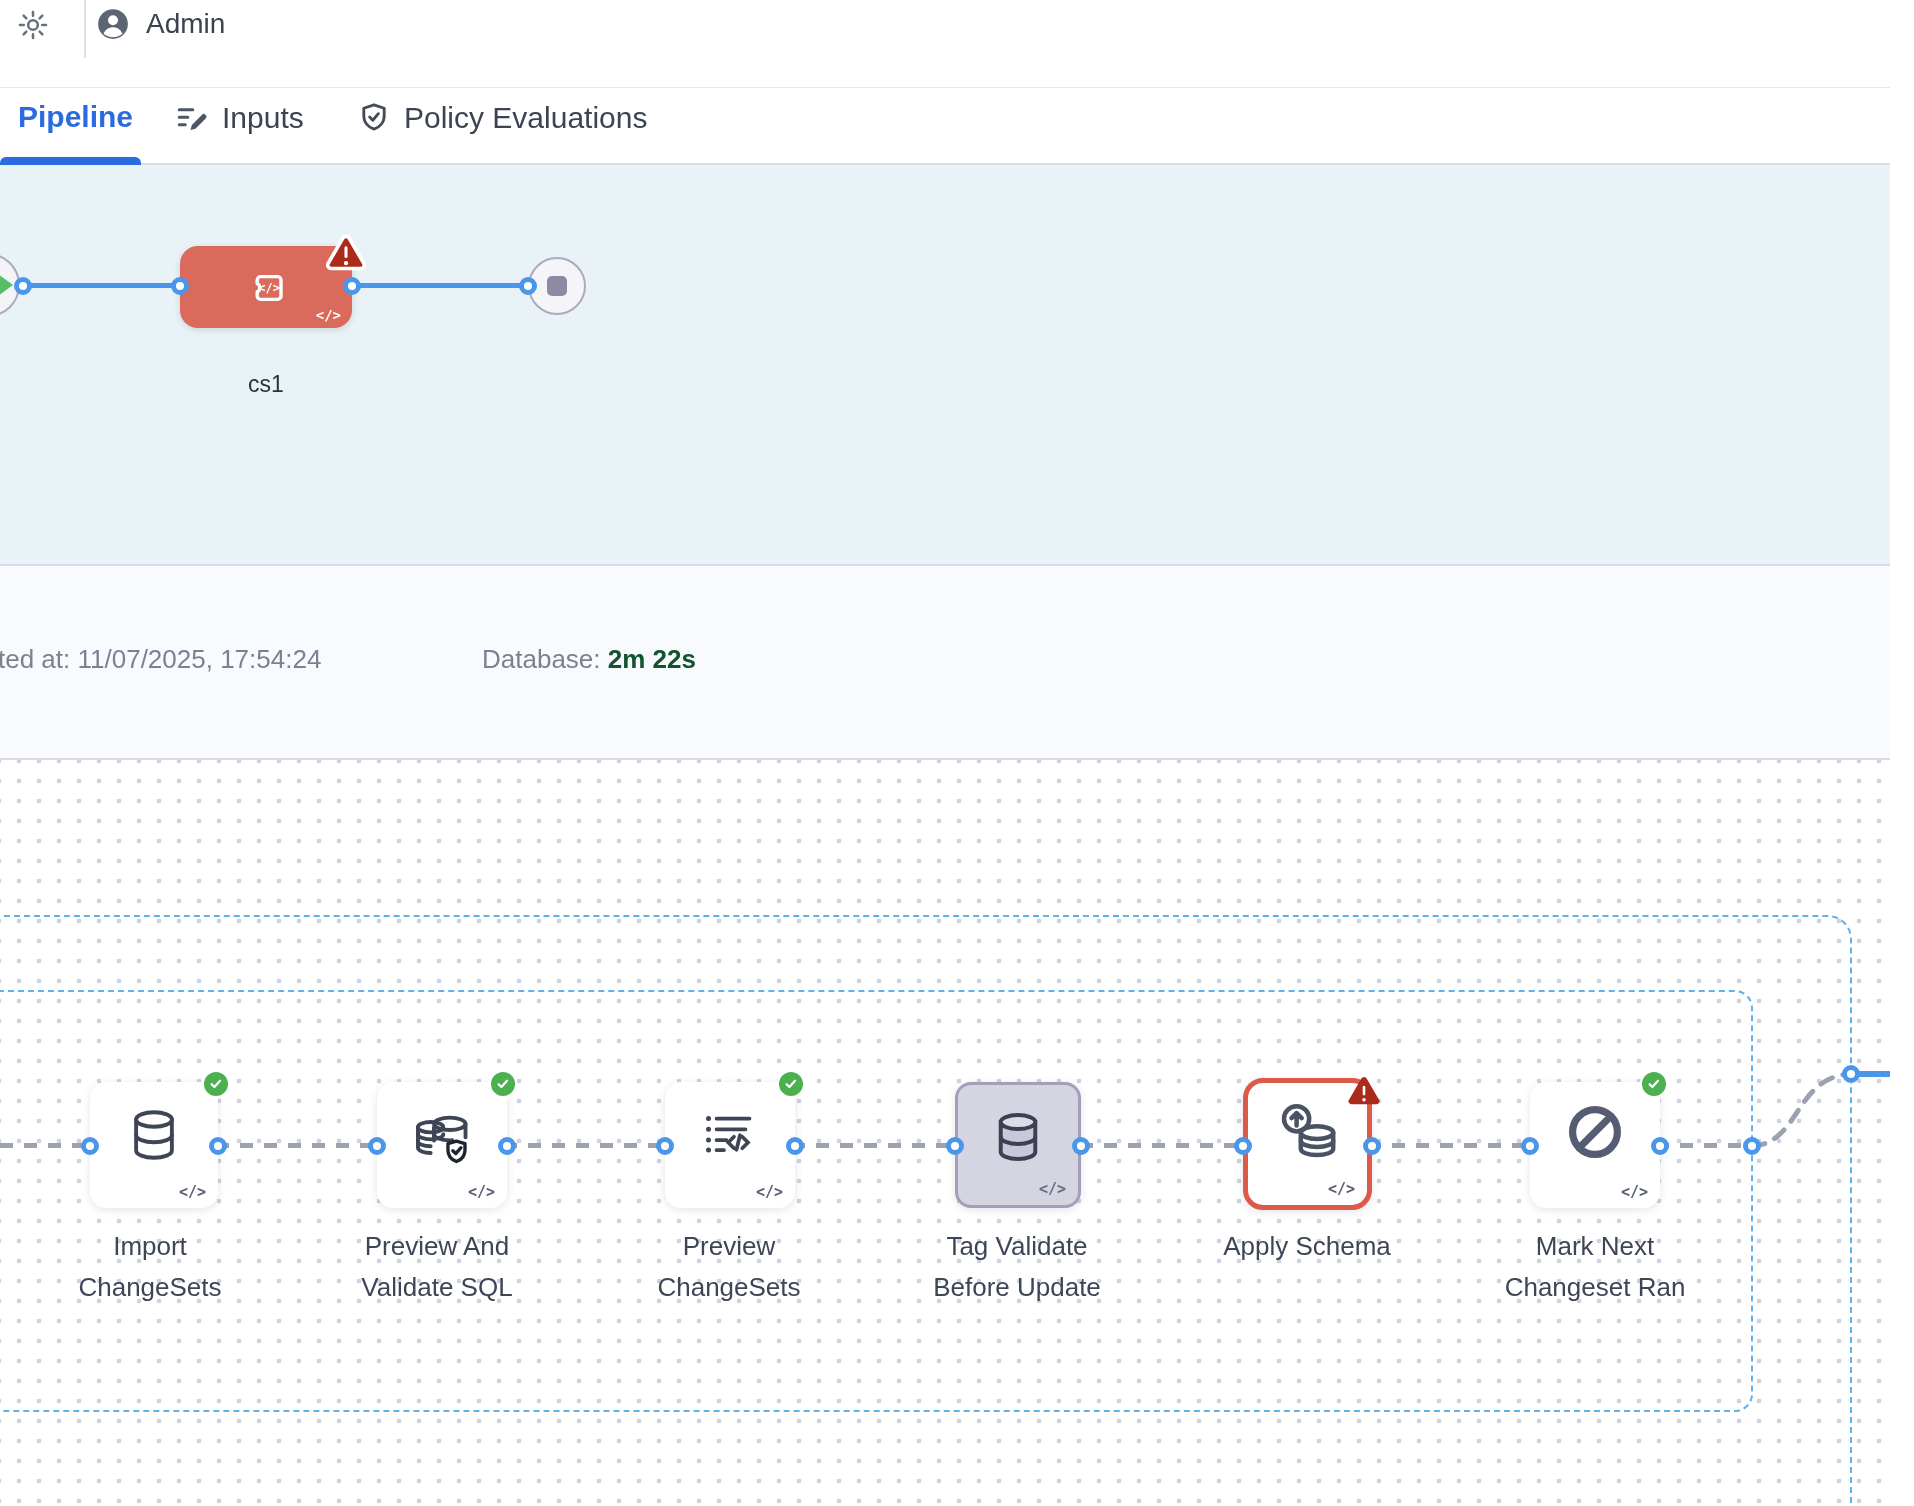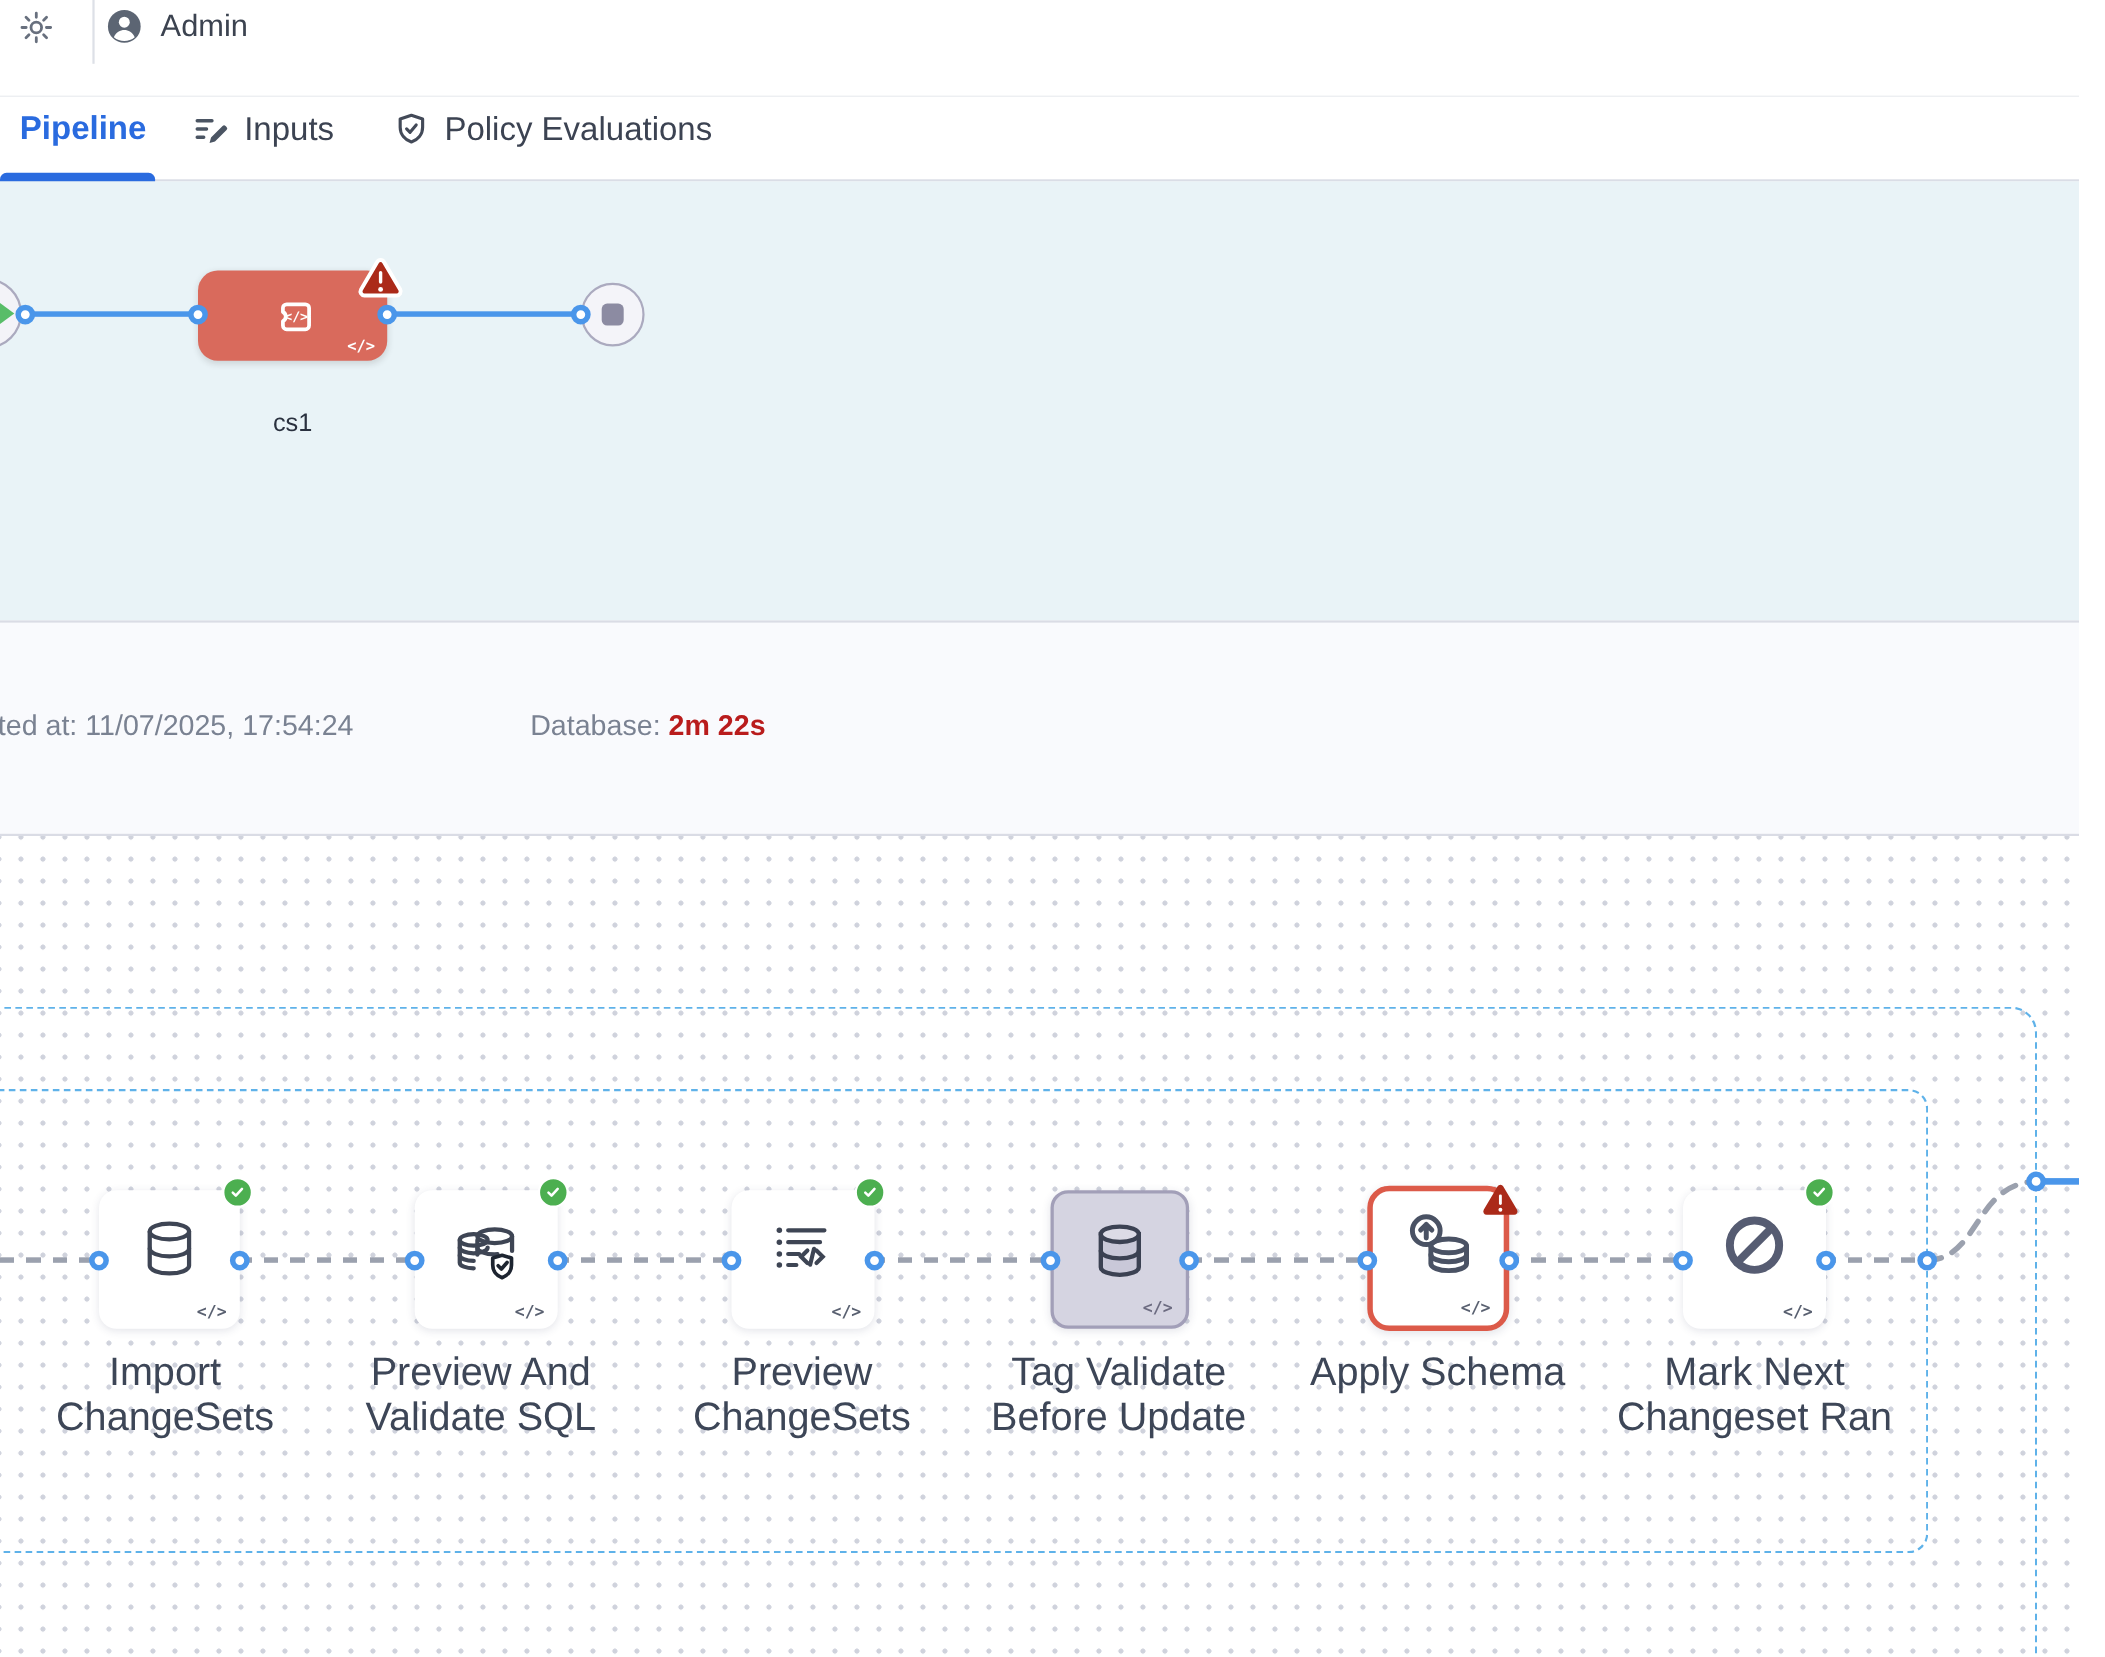--- a/index.html
+++ b/index.html
@@ -36,21 +36,21 @@
   .error-node .code-glyph { position:absolute; right:11px; bottom:5px; font-family:"DejaVu Sans Mono", monospace; font-size:14px; font-weight:700; color:#fff; }
   .err-badge-big { position:absolute; left:144px; top:-12px; width:44px; height:40px; z-index:7; }
   .cs1-label { position:absolute; left:186px; top:206px; width:160px; text-align:center; font-size:23px; color:#2a313f; }
   .end-circle { position:absolute; left:528px; top:92px; width:58px; height:58px; border-radius:50%; background:#f4f4f9; border:2px solid #abaabf; z-index:2; cursor:pointer; }
   .stop-sq { position:absolute; left:17px; top:17px; width:20px; height:20px; border-radius:5px; background:#8c8ba2; }
 
   
   .band { position:absolute; left:0; top:564px; width:1914px; height:196px; background:#f9fafd; border-top:2px solid #dadce5; border-bottom:2px solid #dadce5; }
   .band-started { position:absolute; left:-2px; top:78px; font-size:26px; color:#7a8292; white-space:nowrap; }
   .band-duration { position:absolute; left:482px; top:78px; font-size:26px; color:#7a8292; white-space:nowrap; }
-  .band-duration b { color:#b91c1c; font-weight:700; }
+  .band-duration b { color:#14532d; font-weight:700; }
 
   
   .lower-canvas { position:absolute; left:0; top:760px; width:1914px; height:746px; background-color:#fff;
     background-image:radial-gradient(#cfd2dc 2.1px, transparent 2.6px); background-size:20px 20px; background-position:9px 11px; }
   .outer-box { position:absolute; left:-40px; top:155px; width:1892px; height:920px; border:2px dashed #5fb2e9; border-radius:24px; z-index:1; }
   .inner-box { position:absolute; left:-40px; top:230px; width:1793px; height:422px; border:2px dashed #5fb2e9; border-radius:18px; z-index:1; }
   .dash-line { position:absolute; left:0; top:383px; width:1752px; height:5px; z-index:1;
     background:repeating-linear-gradient(90deg,#9ba1ae 0 13px, transparent 13px 24px); }
   .exit-line { position:absolute; left:1851px; top:311px; width:63px; height:6px; background:#4a96ea; z-index:2; }
   .curve-svg { position:absolute; left:0; top:0; width:1914px; height:746px; z-index:1; }
@@ -59,21 +59,21 @@
     box-shadow:0 2px 8px rgba(45,55,90,.13); z-index:3; cursor:pointer; }
   .stage-card .node-ico { position:absolute; left:50%; top:24px; transform:translateX(-50%); }
   .code-badge { position:absolute; right:12px; bottom:7px; font-family:"DejaVu Sans Mono", monospace; font-size:15px; font-weight:700; color:#596070; }
   .card-gray { background:#d5d4e1; border:3px solid #a29fb8; }
   .card-gray .code-badge { color:#6c6b80; }
   .card-error { border:5px solid #dc5a49; border-radius:20px; top:318px; height:132px; }
 
   .ok-badge { position:absolute; width:28px; height:28px; border-radius:50%; background:#4caf50; border:2px solid #fff; z-index:5; top:310px; display:flex; align-items:center; justify-content:center; }
   .tri-badge { position:absolute; width:38px; height:34px; z-index:5; }
 
-  .stage-label { position:absolute; top:466px; width:280px; text-align:center; font-size:36px; line-height:41px; color:#3d4657; z-index:3; }
+  .stage-label { position:absolute; top:466px; width:280px; text-align:center; font-size:26px; line-height:41px; color:#3d4657; z-index:3; }
 </style>
 </head>
 <body>
 
 <div id="app">
 
   <div class="topbar">
     <svg class="gear" viewBox="0 0 24 24">
       <g stroke="#68707e" stroke-width="1.8" fill="none" stroke-linecap="round">
         <circle cx="12" cy="12" r="3.4"></circle>

